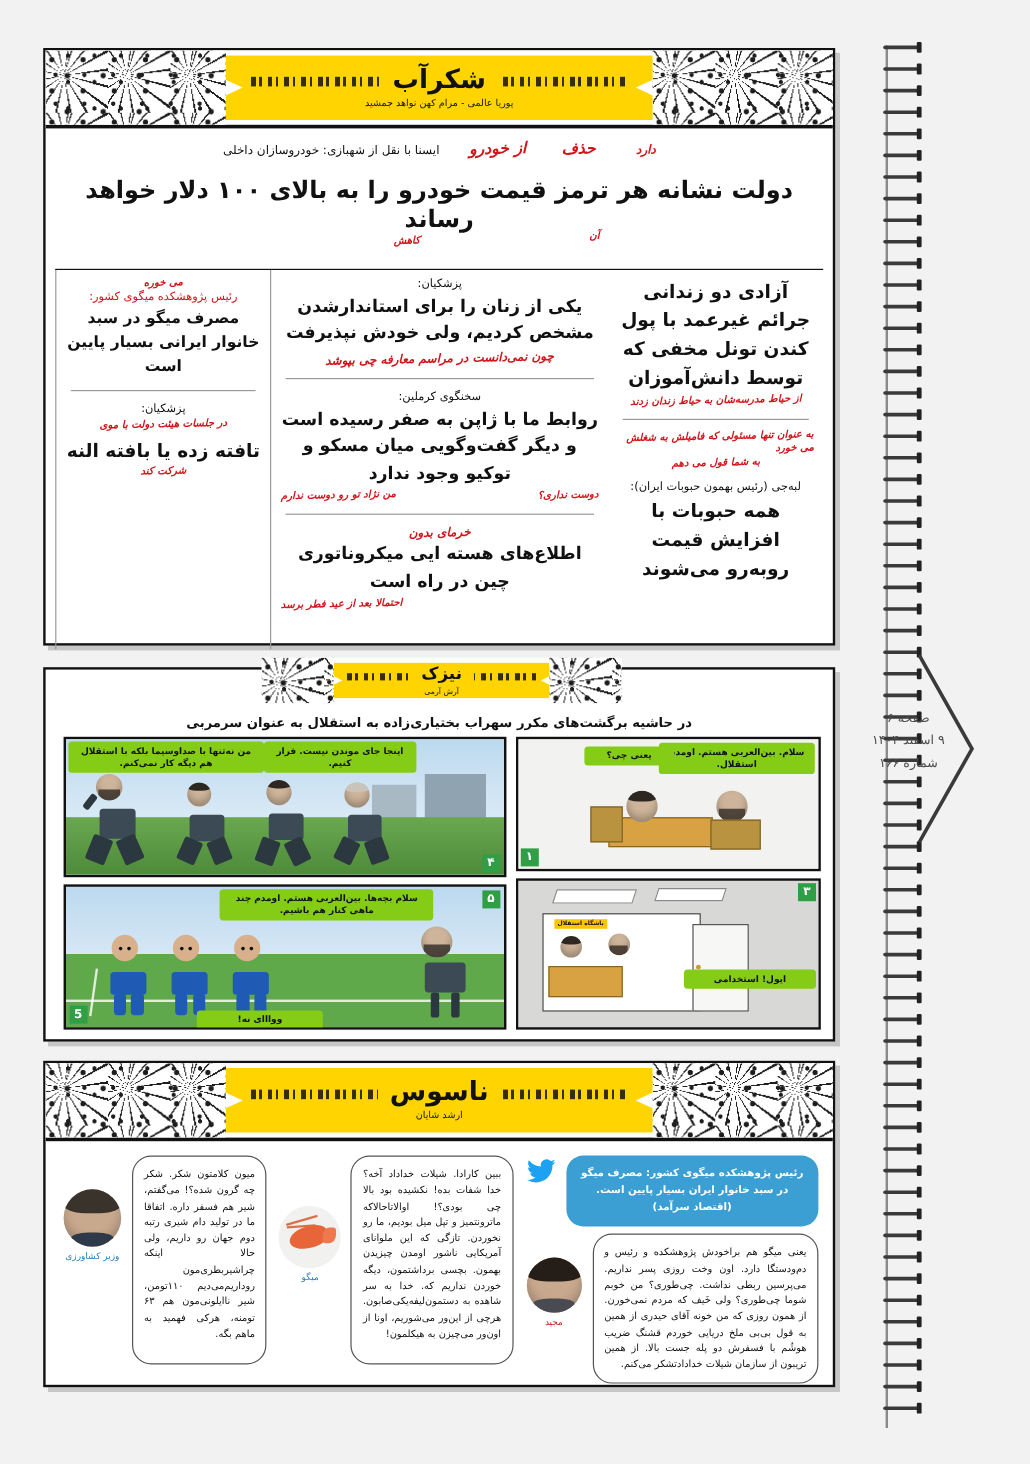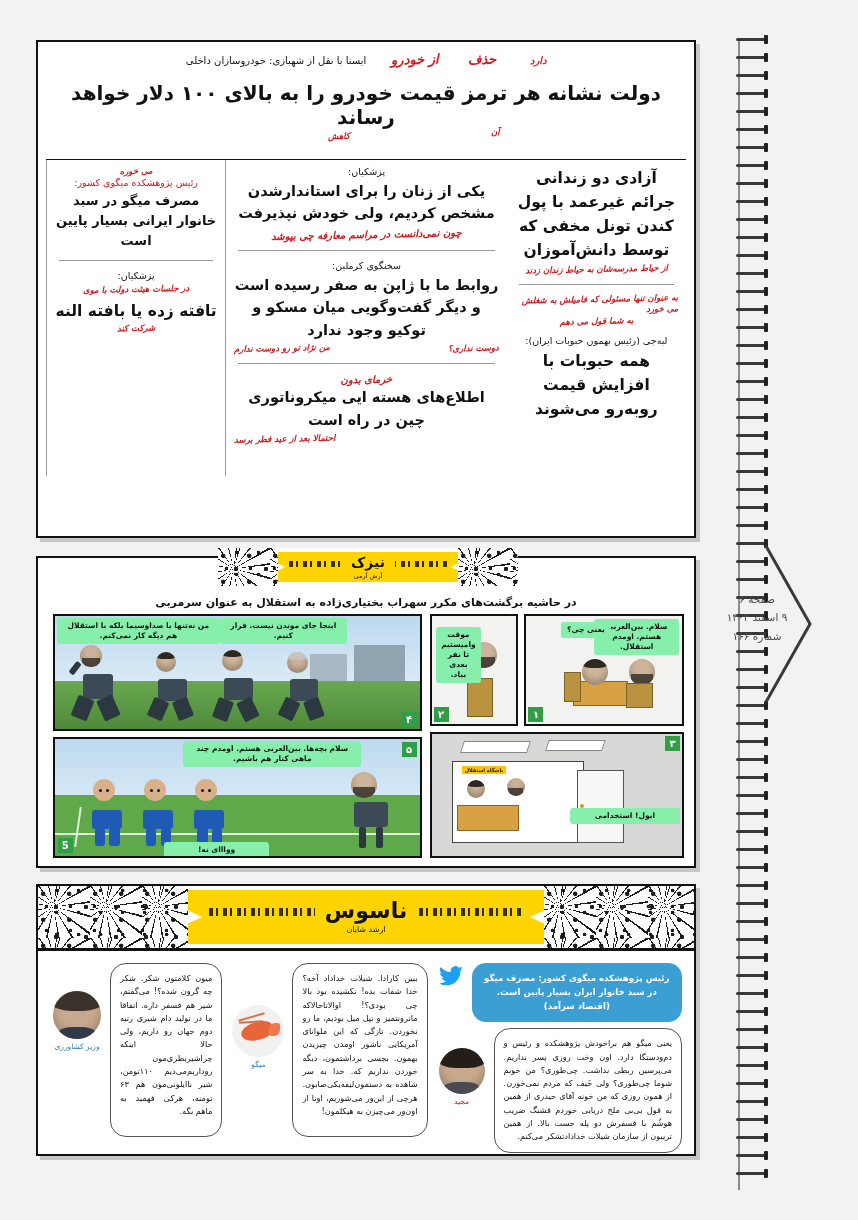--- a/index.html
+++ b/index.html
@@ -69,21 +69,21 @@
   
   #comic-section{left:36px;top:556px;width:660px;height:312px;}
   .comic-head{position:absolute;left:180px;top:-10px;width:300px;height:44px;z-index:5;}
   .comic-cap{font-size:11px;text-align:center;direction:rtl;color:#111;padding-top:38px;font-weight:600;}
   .comic-grid{position:absolute;left:10px;right:10px;top:56px;bottom:8px;display:flex;gap:8px;direction:rtl;}
   .comic-right{width:40%;display:flex;flex-direction:column;gap:6px;}
   .comic-left{width:58%;display:flex;flex-direction:column;gap:6px;}
   .cp{position:relative;border:2px solid #111;background:#e9e9e9;overflow:hidden;}
   .cpnum{position:absolute;bottom:2px;left:2px;width:15px;height:15px;background:#2f9e44;color:#fff;
       font-size:10px;display:flex;align-items:center;justify-content:center;font-weight:bold;z-index:6;}
-  .bub{position:absolute;background:#86efac;color:#111;font-size:7.5px;font-weight:bold;
+  .bub{position:absolute;background:#84cc16;color:#111;font-size:7.5px;font-weight:bold;
       padding:3px 5px;border-radius:3px;direction:rtl;text-align:center;line-height:1.35;z-index:5;}
   .sky{position:absolute;left:0;right:0;top:0;height:62%;background:linear-gradient(#bcd9ef,#dcebf6);}
   .grass{position:absolute;left:0;right:0;bottom:0;height:42%;background:linear-gradient(#6aa84f,#4e8a3a);}
   .pitch{position:absolute;left:0;right:0;bottom:0;height:52%;background:#5fa94a;}
   .line{position:absolute;background:rgba(255,255,255,.8);}
   .figure{position:absolute;}
   .head{border-radius:50%;background:#d9b08c;position:absolute;}
   .body-s{background:#3b4a54;position:absolute;border-radius:3px;}
   .limb{background:#2b3840;position:absolute;border-radius:2px;}
   .kit{background:#1f5bb5;position:absolute;border-radius:3px;}
@@ -202,20 +202,29 @@
     <div>صفحه ۶</div>
     <div>۹ اسفند ۱۴۰۴</div>
     <div>شماره ۱۶۶</div>
   </div>
   <svg style="position:absolute;left:760px;top:540px;" width="60" height="170">
     <polyline points="6,6 50,84 6,162" fill="none" stroke="#3a3a3a" stroke-width="3"></polyline>
   </svg>
 
   <div class="panel shadow" id="top-section">
 
+    <div class="masthead">
+      <div class="orn l"></div>
+      <div class="orn r"></div>
+      <div class="plate">
+        <div class="rule"></div>
+        <div class="mh-title">شکرآب</div>
+        <div class="mh-sub">پوریا عالمی - مرام کهن نواهد جمشید</div>
+      </div>
+    </div>
 
     <div class="headline-area">
       <div class="kicker">
         <span class="hw t" style="display:inline-block;margin-left:30px;">دارد</span>
         <span class="hw b" style="display:inline-block;margin-left:26px;">حذف</span>
         <span class="hw b" style="display:inline-block;margin-left:22px;">از خودرو</span>
         <span>ایسنا با نقل از شهبازی: خودروسازان داخلی</span>
       </div>
       <div class="headline">
         <span>دولت نشانه هر ترمز قیمت خودرو را به بالای ۱۰۰ دلار خواهد رساند</span>
@@ -297,29 +306,20 @@
               <div class="hair"></div>
             </div>
             <div class="chair" style="left:24%;top:52%;width:10%;height:26%;"></div>
             <div class="photo-head" style="left:66%;top:40%;width:26px;height:26px;">
               <div class="beard"></div>
             </div>
             <div class="chair" style="left:64%;top:62%;width:16%;height:22%;"></div>
             <div class="bub" style="right:3px;top:3px;width:48%;">سلام. بین‌العربی هستم. اومدم استقلال.</div>
             <div class="bub" style="left:22%;top:6px;width:26%;">یعنی چی؟</div>
             <div class="cpnum">۱</div>
-          </div>
-          <div class="cp" style="flex:1.2;">
-            <div class="office"></div>
-            <div class="photo-head" style="left:46%;top:24%;width:26px;height:26px;">
-              <div class="beard"></div>
-            </div>
-            <div class="chair" style="left:42%;top:58%;width:28%;height:34%;"></div>
-            <div class="bub" style="left:4px;top:10%;width:42%;">موقت وامیستیم تا نفر بعدی بیاد.</div>
-            <div class="cpnum">۲</div>
           </div>
         </div>
         <div style="display:flex;gap:6px;height:52%;">
           <div class="cp" style="flex:1;">
             <div class="office" style="background:#d8d8d6;"></div>
             <div class="lamp" style="left:12%;top:6%;width:26%;height:8%;transform:skewX(-18deg);"></div>
             <div class="lamp" style="left:46%;top:5%;width:22%;height:7%;transform:skewX(-18deg);"></div>
             <div style="position:absolute;left:8%;top:22%;width:52%;height:66%;background:#fff;border:1.5px solid #444;"></div>
             <div class="sign" style="left:12%;top:26%;">باشگاه استقلال</div>
             <div class="photo-head" style="left:14%;top:38%;width:18px;height:18px;">

